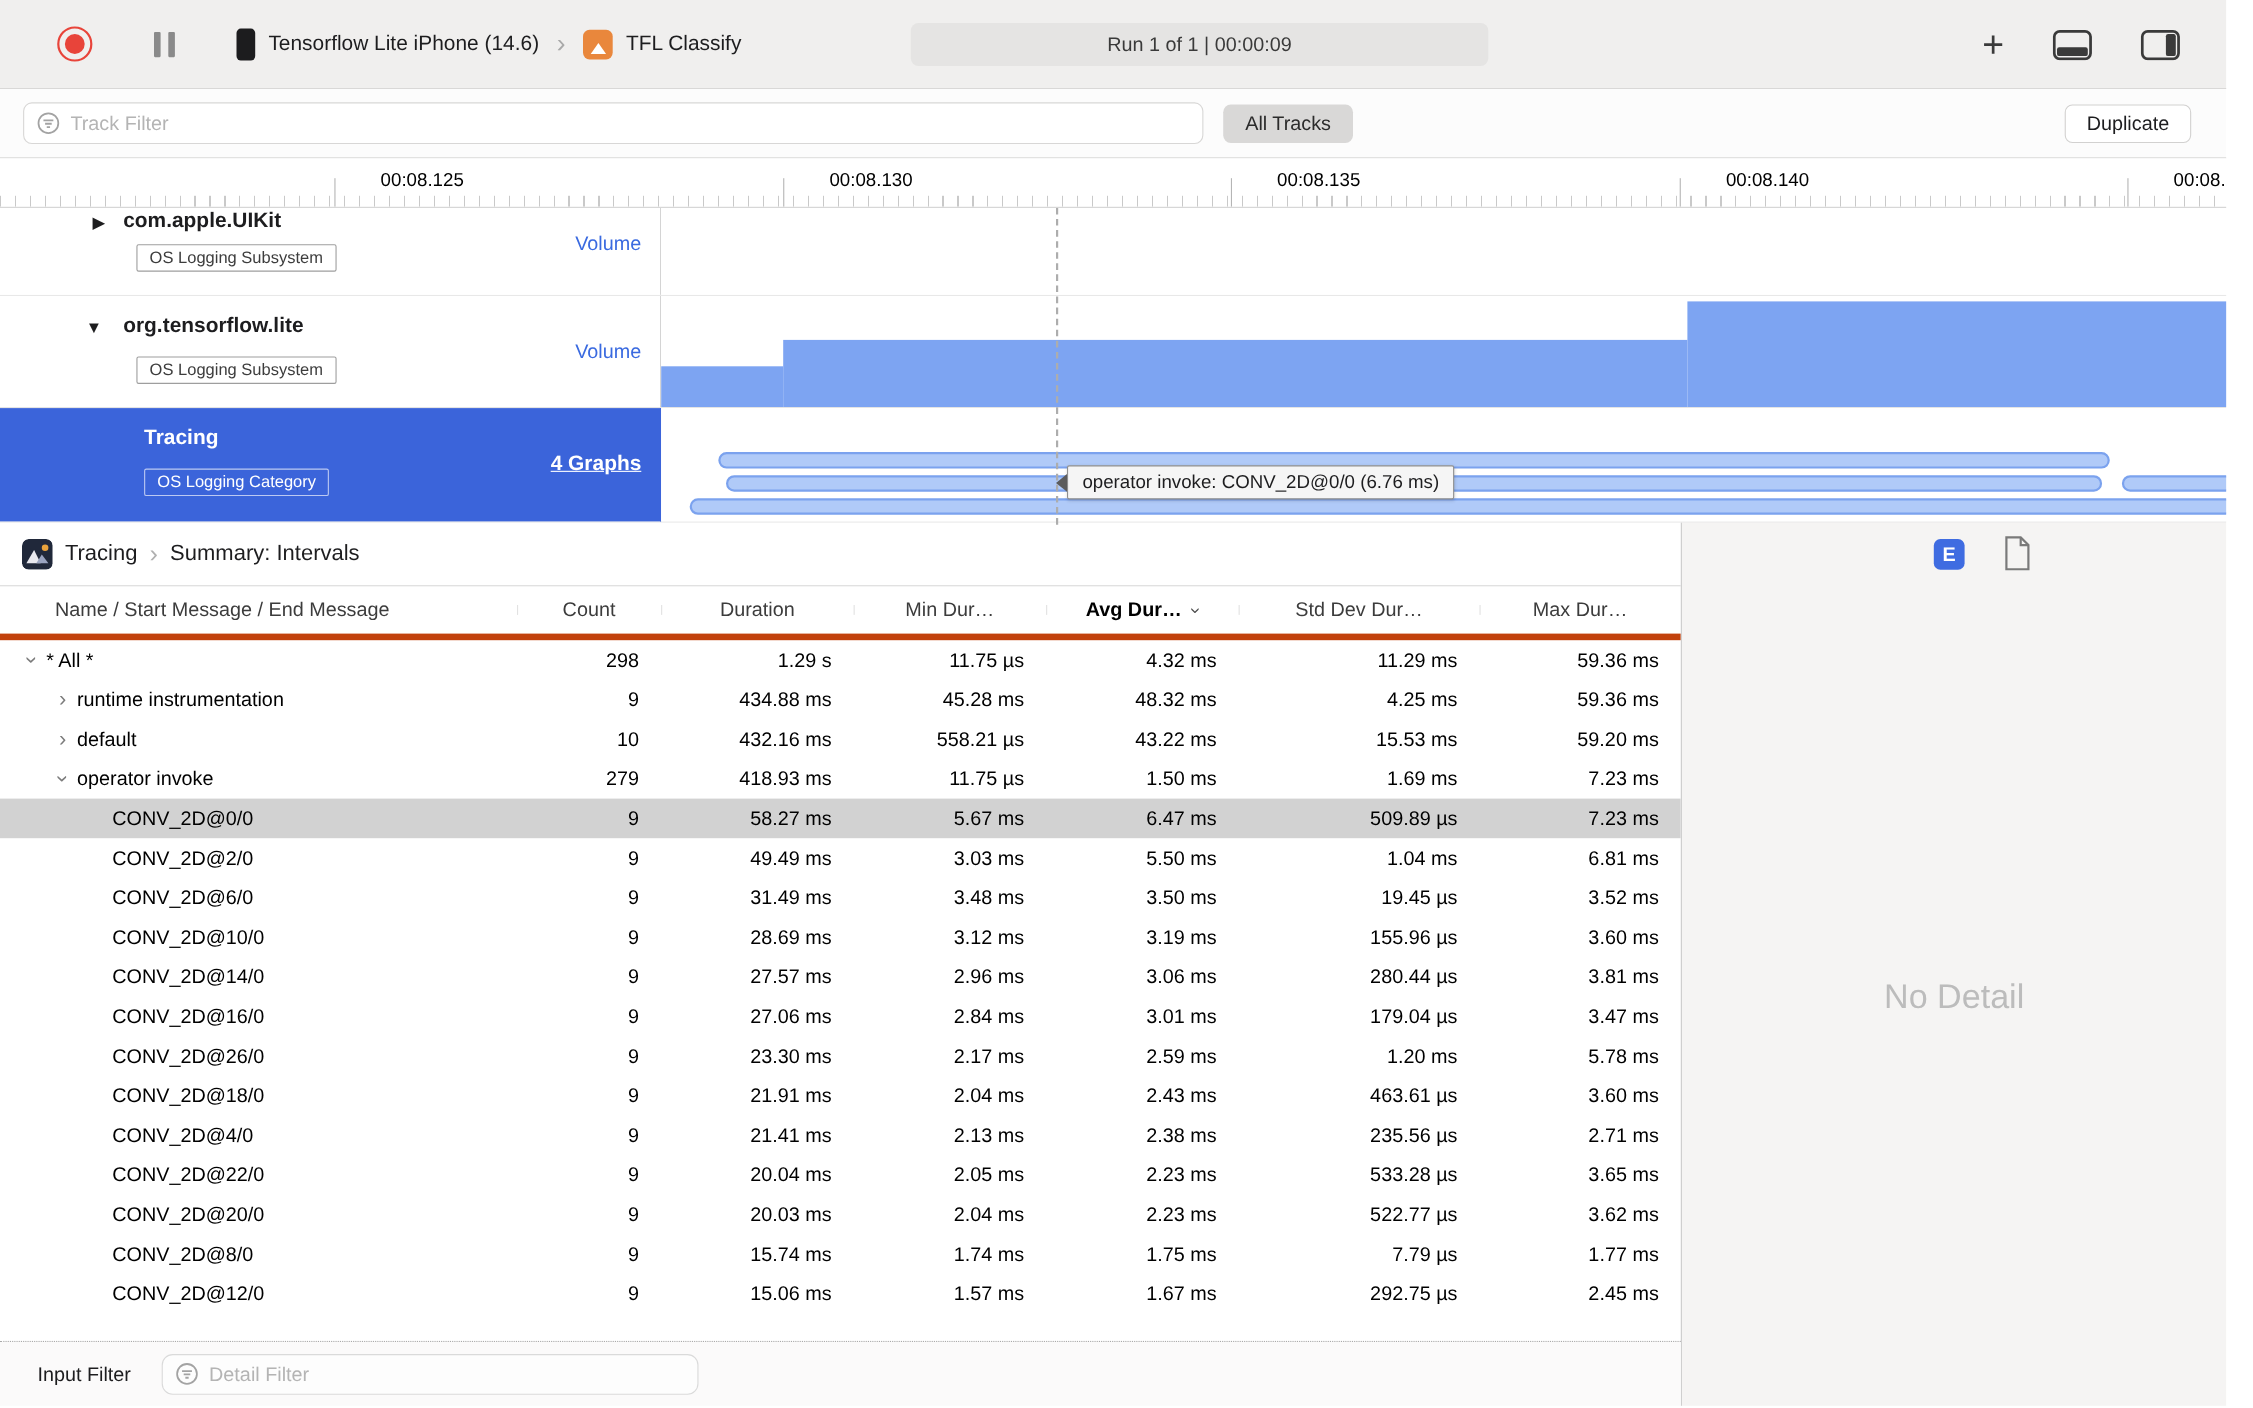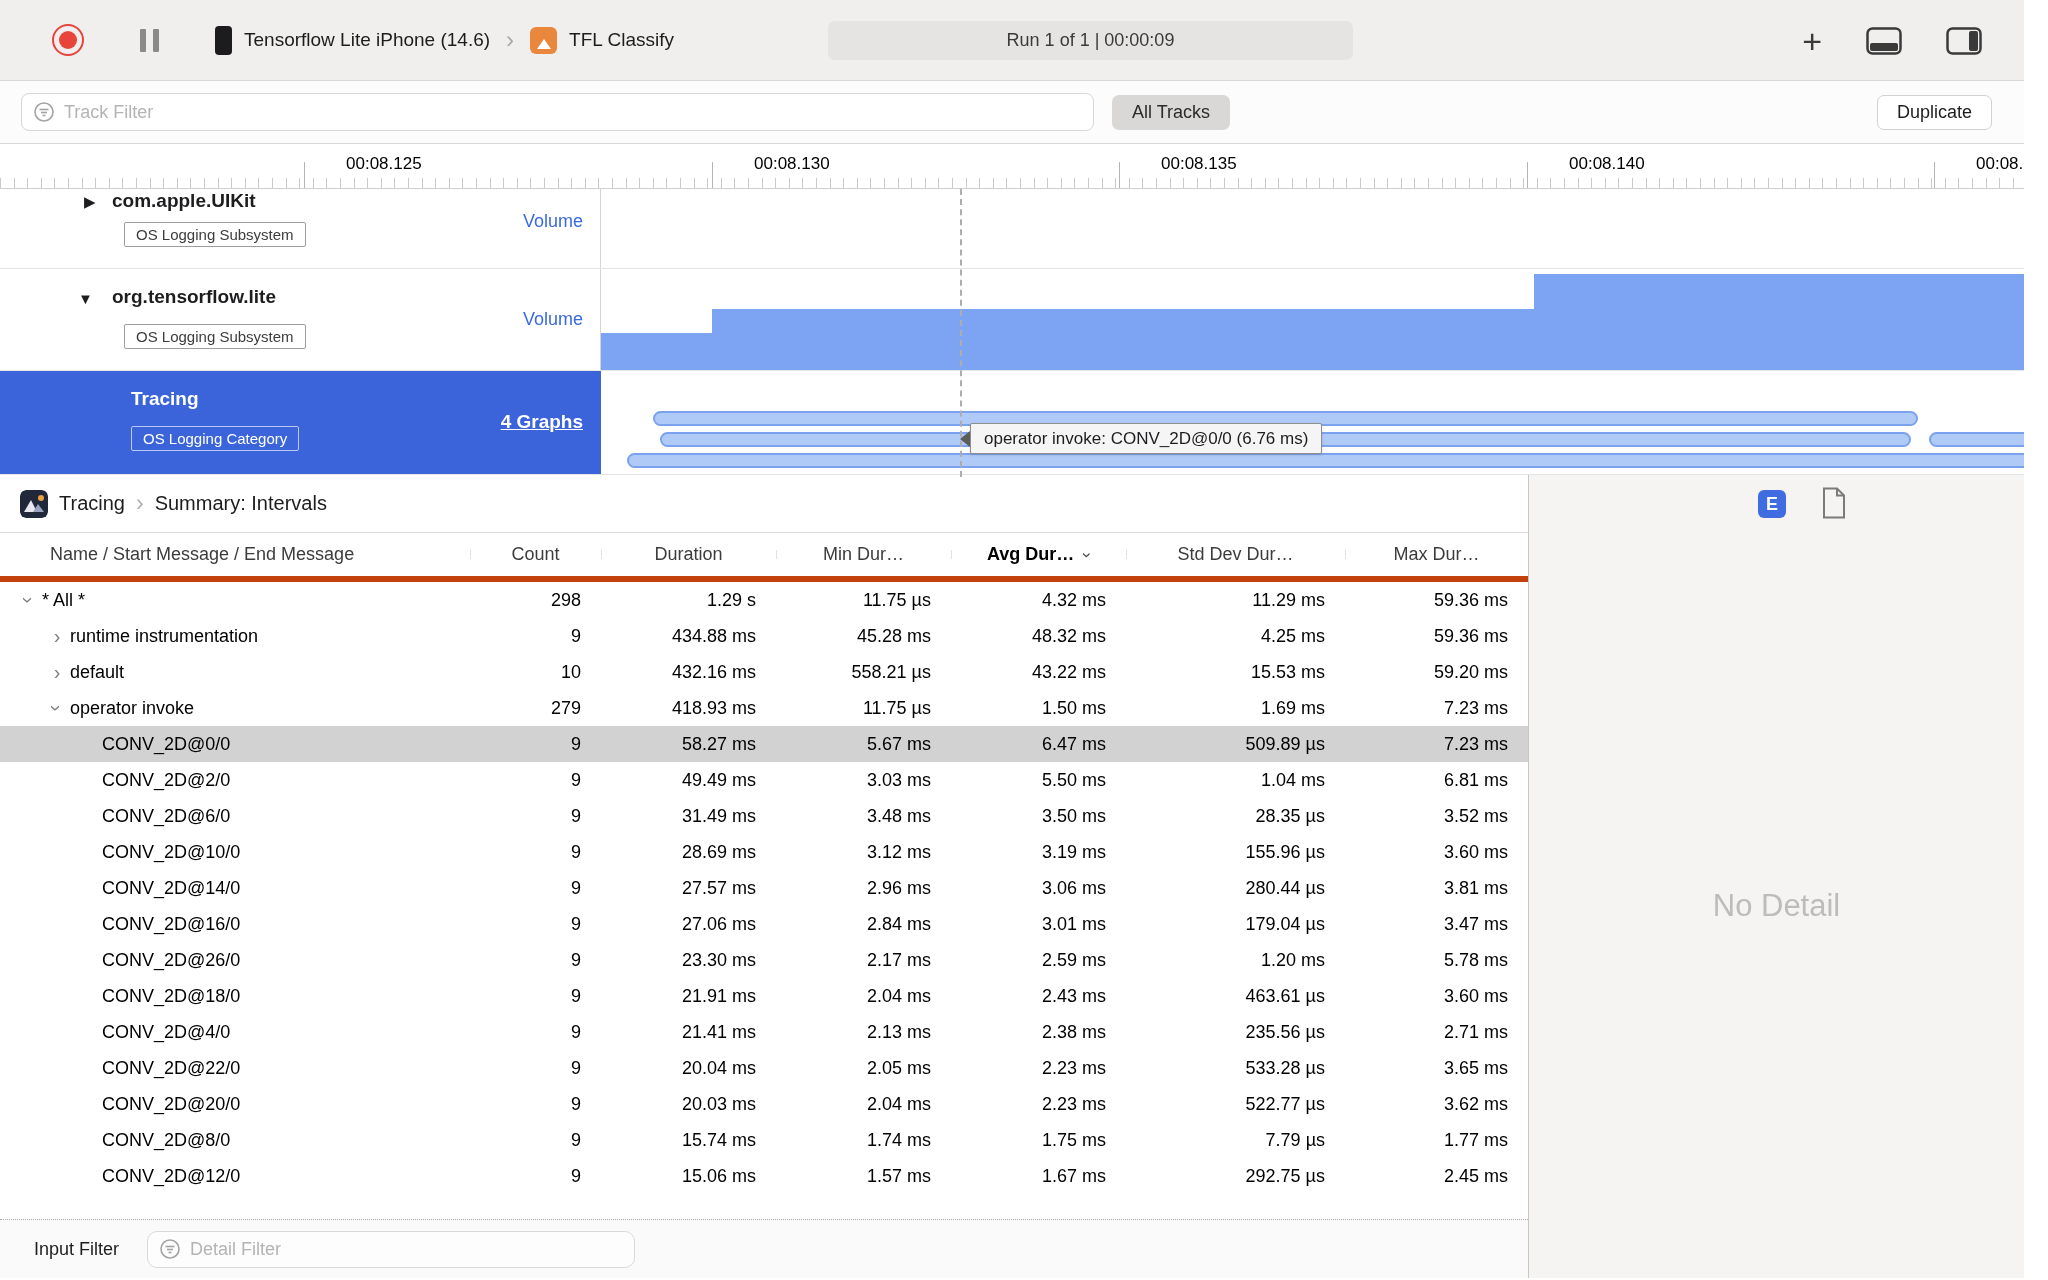--- a/index.html
+++ b/index.html
@@ -334,21 +334,21 @@
             </div>
             <div class="trow lv2">
               <div class="tcell name">
                 <button class="disclosure"></button>
                 <span>CONV_2D@6/0</span>
               </div>
               <div class="tcell num">9</div>
               <div class="tcell num">31.49 ms</div>
               <div class="tcell num">3.48 ms</div>
               <div class="tcell num">3.50 ms</div>
-              <div class="tcell num">28.35 µs</div>
+              <div class="tcell num">19.45 µs</div>
               <div class="tcell num">3.52 ms</div>
             </div>
             <div class="trow lv2">
               <div class="tcell name">
                 <button class="disclosure"></button>
                 <span>CONV_2D@10/0</span>
               </div>
               <div class="tcell num">9</div>
               <div class="tcell num">28.69 ms</div>
               <div class="tcell num">3.12 ms</div>

